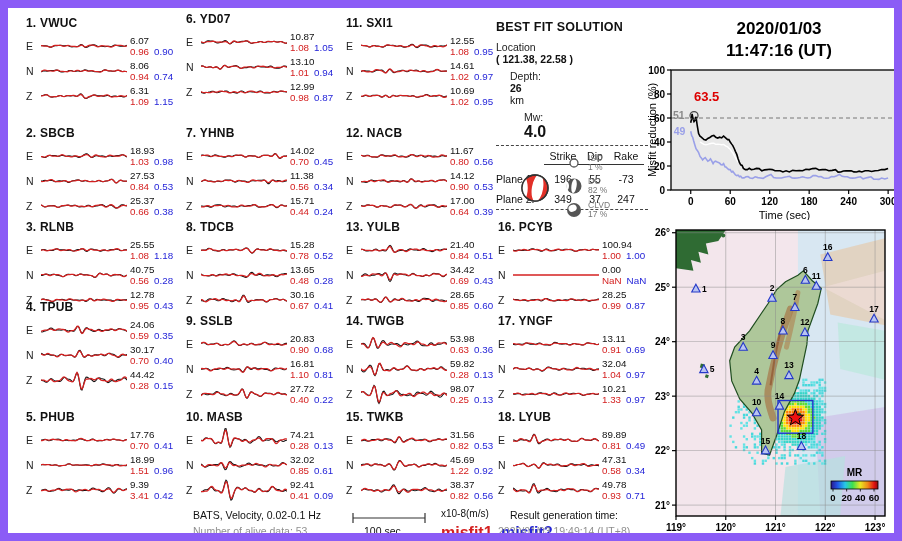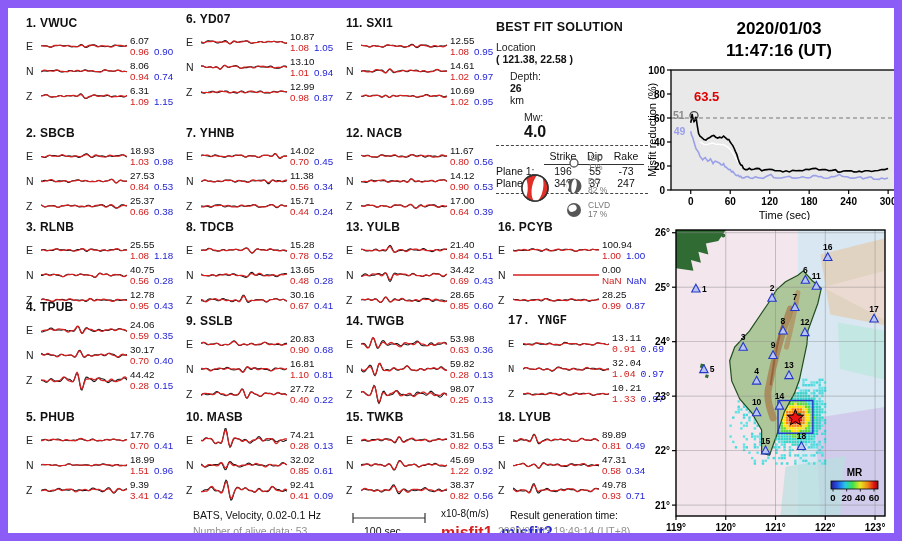--- a/index.html
+++ b/index.html
@@ -15,21 +15,21 @@
   .m1{color:#d42020;}
   .m2{color:#2323d8;margin-left:5px;}
   
   .sol{position:absolute;left:488px;top:12px;width:152px;font-size:10.5px;color:#111;}
   .sol-title{font-size:12.5px;font-weight:bold;margin-bottom:7px;letter-spacing:.2px;}
   .sol-row{display:flex;margin-bottom:5px;align-items:baseline;flex-direction:column;}
   .sol-lab{width:52px;color:#222;}
   .sol-val{font-weight:bold;}
   .mw-val{font-size:16px;font-weight:bold;margin-left:28px;}
   .dash{border-top:1.4px dashed #444;margin:4px 0;}
-  .sol-table{display:grid;grid-template-columns:48px 38px 26px 36px;row-gap:0;font-size:10.5px;}
+  .sol-table{display:grid;grid-template-columns:48px 38px 26px 36px;row-gap:8px;font-size:10.5px;}
   .sol-th{border-bottom:1.2px solid #333;padding-bottom:2px;text-align:center;}
   .sol-td{text-align:center;}
   .sol-td.lab{text-align:left;}
   
   .mech-line{display:flex;align-items:center;}
   .mech-txt{font-size:8.5px;color:#777;line-height:9px;margin-left:4px;}
   
   .foot1{font-size:10.5px;color:#111;}
   .foot2{font-size:10.5px;color:#8f8f8f;}
   .units{font-size:10px;color:#111;}
@@ -610,21 +610,21 @@
           <svg width="86" height="26">
             <polyline points="0,12.2 1,12.4 2,12.5 3,12.5 4,12.5 5,12.7 6,13.0 7,13.2 8,13.4 9,13.3 10,13.1 11,13.1 12,13.3 13,13.6 14,13.9 15,13.9 16,13.7 17,13.3 18,13.0 19,12.8 20,12.8 21,12.7 22,12.6 23,12.5 24,12.5 25,12.7 26,13.1 27,13.6 28,13.9 29,13.7 30,13.2 31,12.4 32,11.8 33,11.5 34,11.6 35,12.0 36,12.4 37,12.8 38,13.1 39,13.4 40,13.7 41,13.9 42,14.0 43,13.8 44,13.5 45,13.3 46,13.3 47,13.4 48,13.4 49,13.4 50,13.2 51,12.9 52,12.8 53,12.8 54,12.9 55,12.8 56,12.6 57,12.3 58,12.1 59,12.2 60,12.6 61,13.0 62,13.3 63,13.4 64,13.3 65,13.1 66,13.0 67,13.0 68,13.0 69,12.8 70,12.6 71,12.4 72,12.5 73,12.8 74,13.4 75,13.9 76,14.1 77,14.1 78,13.8 79,13.6 80,13.4 81,13.3 82,13.1 83,12.8 84,12.4 85,12.1 86,12.1" fill="none" stroke="#111" stroke-width="1.05"></polyline>
             <polyline points="0,12.2 1,12.6 2,12.9 3,13.0 4,13.0 5,13.2 6,13.4 7,13.5 8,13.4 9,13.1 10,12.8 11,12.6 12,12.7 13,13.0 14,13.4 15,13.6 16,13.6 17,13.5 18,13.3 19,13.3 20,13.4 21,13.3 22,13.2 23,12.8 24,12.6 25,12.5 26,12.7 27,13.0 28,13.2 29,13.0 30,12.6 31,12.1 32,11.7 33,11.7 34,12.1 35,12.6 36,13.1 37,13.4 38,13.6 39,13.7 40,13.9 41,13.9 42,13.7 43,13.3 44,12.9 45,12.6 46,12.6 47,12.9 48,13.2 49,13.4 50,13.4 51,13.4 52,13.4 53,13.5 54,13.5 55,13.3 56,12.9 57,12.3 58,11.9 59,11.8 60,12.0 61,12.4 62,12.7 63,13.0 64,13.0 65,13.1 66,13.2 67,13.4 68,13.5 69,13.4 70,13.1 71,12.9 72,12.7 73,12.9 74,13.2 75,13.6 76,13.7 77,13.5 78,13.3 79,13.2 80,13.1 81,13.2 82,13.2 83,13.0 84,12.8 85,12.6 86,12.6" fill="none" stroke="#d42020" stroke-width="1.25"></polyline>
           </svg>
           <div class="vals">
             <div class="amp">28.25</div>
             <div><span class="m1">0.99</span><span class="m2">0.87</span></div>
           </div>
         </div>
       </div>
-      <div class="station" style="left: 500px; top: 306px; font-family: Liberation Mono, monospace;">
+      <div class="station" style="left: 490px; top: 306px;">
         <div class="st-h">17. YNGF</div>
         <div class="st-row">
           <div class="comp">E</div>
           <svg width="86" height="26">
             <polyline points="0,13.4 1,13.5 2,13.7 3,13.7 4,13.6 5,13.3 6,13.1 7,13.1 8,13.2 9,13.3 10,13.1 11,12.7 12,12.2 13,12.0 14,12.0 15,12.4 16,12.8 17,13.1 18,13.1 19,13.1 20,13.1 21,13.2 22,13.3 23,13.1 24,12.8 25,12.4 26,12.1 27,12.1 28,12.5 29,13.1 30,13.6 31,13.8 32,13.9 33,13.8 34,13.9 35,14.0 36,14.2 37,14.2 38,13.8 39,13.1 40,12.3 41,11.6 42,11.3 43,11.4 44,11.8 45,12.3 46,12.7 47,12.9 48,13.0 49,13.1 50,13.0 51,12.9 52,12.8 53,12.8 54,13.0 55,13.4 56,13.7 57,13.8 58,13.6 59,13.1 60,12.7 61,12.5 62,12.6 63,12.9 64,13.2 65,13.3 66,13.4 67,13.5 68,13.7 69,14.0 70,14.0 71,13.7 72,13.1 73,12.4 74,12.0 75,11.8 76,12.0 77,12.2 78,12.3 79,12.4 80,12.4 81,12.6 82,13.0 83,13.3 84,13.5 85,13.4 86,13.1" fill="none" stroke="#111" stroke-width="1.05"></polyline>
             <polyline points="0,12.7 1,12.7 2,12.9 3,13.1 4,13.2 5,13.2 6,13.3 7,13.6 8,13.9 9,14.0 10,13.8 11,13.3 12,12.6 13,12.1 14,11.9 15,12.0 16,12.2 17,12.4 18,12.4 19,12.5 20,12.7 21,13.0 22,13.3 23,13.5 24,13.3 25,13.0 26,12.7 27,12.7 28,12.9 29,13.2 30,13.5 31,13.5 32,13.4 33,13.3 34,13.3 35,13.5 36,13.8 37,13.9 38,13.7 39,13.2 40,12.7 41,12.2 42,12.0 43,12.0 44,12.3 45,12.5 46,12.7 47,12.7 48,12.7 49,12.6 50,12.6 51,12.5 52,12.5 53,12.6 54,13.0 55,13.5 56,13.9 57,14.1 58,13.8 59,13.4 60,12.9 61,12.7 62,12.7 63,12.9 64,13.1 65,13.2 66,13.2 67,13.3 68,13.6 69,13.8 70,13.9 71,13.6 72,13.1 73,12.4 74,12.0 75,11.9 76,12.1 77,12.3 78,12.5 79,12.5 80,12.6 81,12.8 82,13.1 83,13.4 84,13.5 85,13.3 86,13.0" fill="none" stroke="#d42020" stroke-width="1.25"></polyline>
           </svg>
           <div class="vals">
             <div class="amp">13.11</div>
             <div><span class="m1">0.91</span><span class="m2">0.69</span></div>

